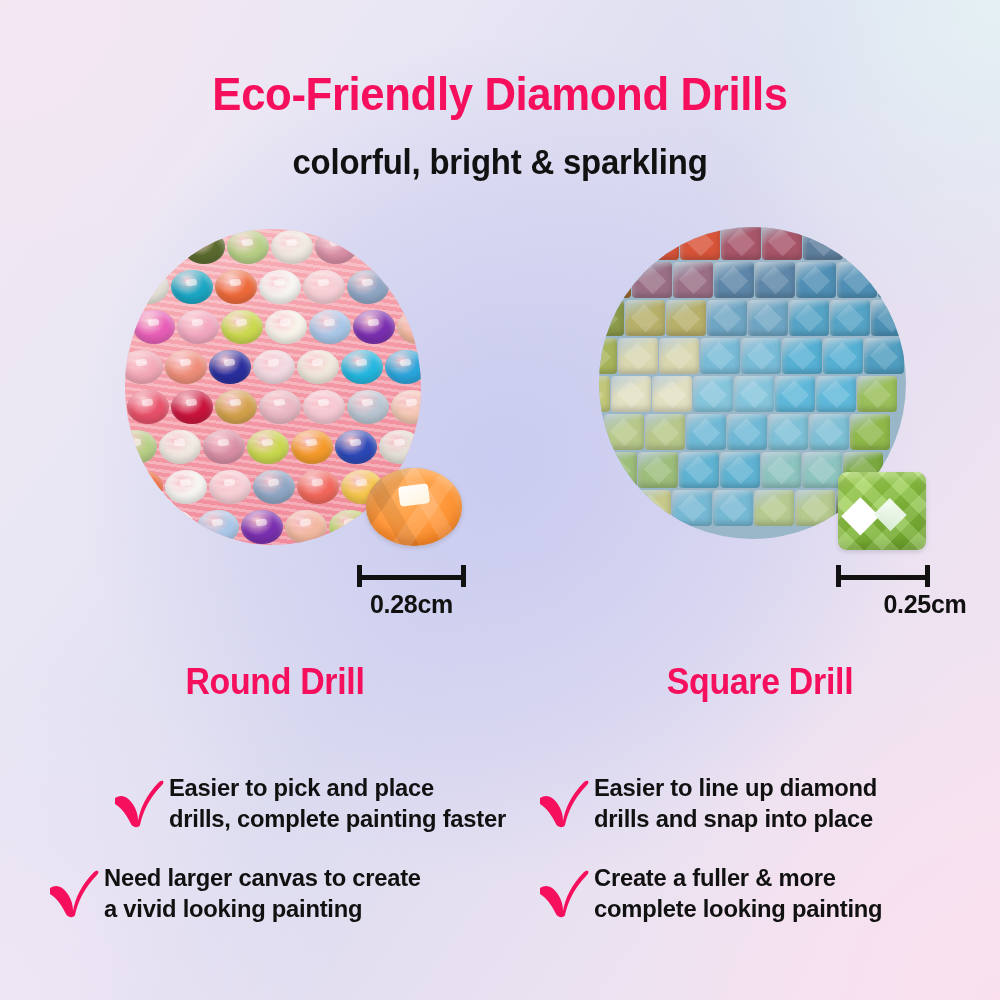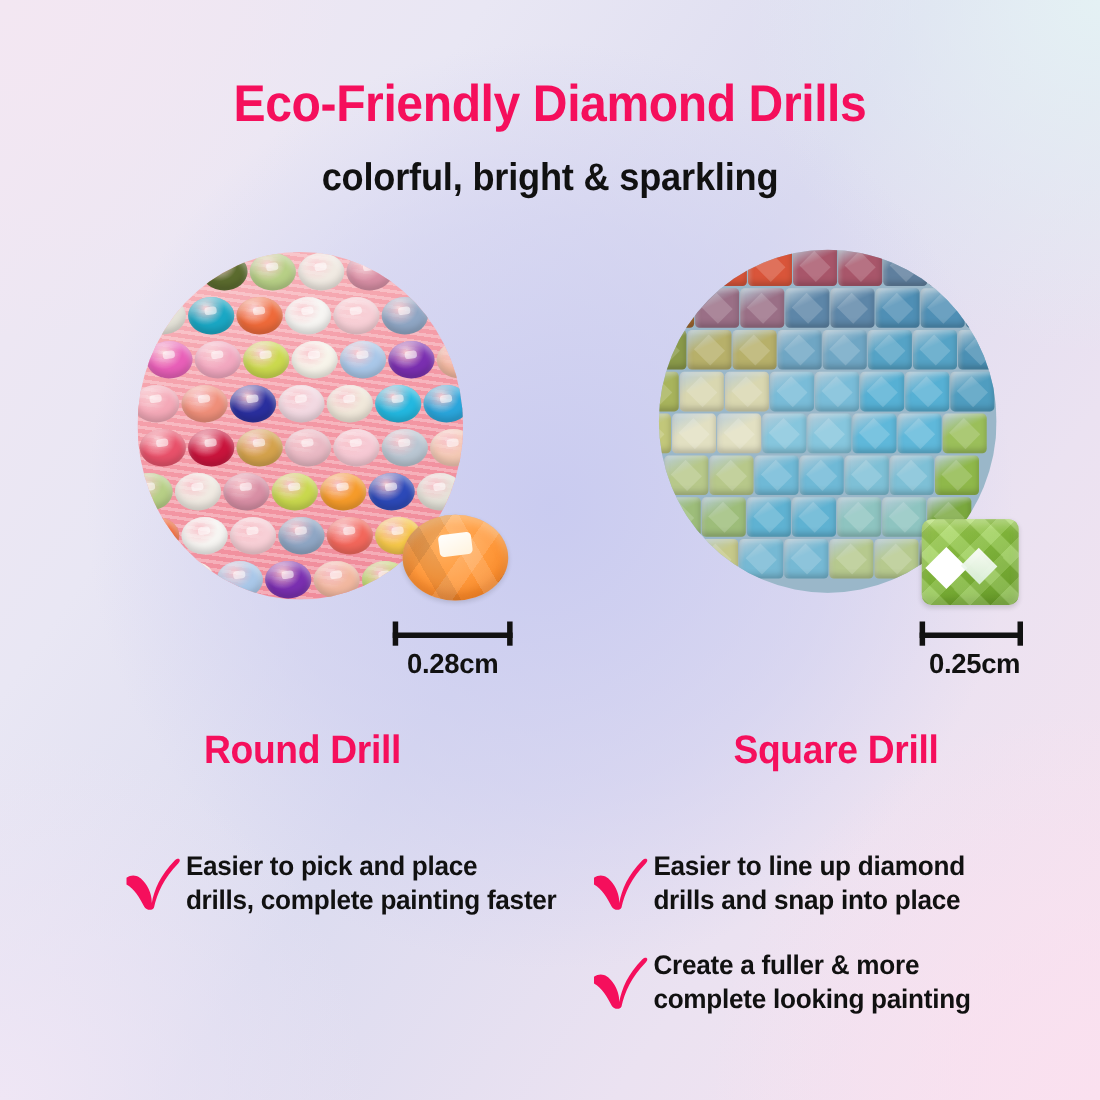--- a/index.html
+++ b/index.html
@@ -136,21 +136,21 @@
   .dim .rule { position:absolute; left:0; right:0; top:10px; height:5px; background:#111; }
   .dim .capL, .dim .capR { position:absolute; top:0; width:5px; height:22px; background:#111; }
   .dim .capL { left:0; }
   .dim .capR { right:0; }
 
   .dim-label {
     position:absolute; font-size:25px; font-weight:bold; color:#111;
     letter-spacing:-.3px; white-space:nowrap;
   }
   #round-dim-label  { left:357px; top:590px; width:109px; text-align:center; }
-  #square-dim-label { left:833px; top:590px; width:106px; text-align:center; }
+  #square-dim-label { left:872px; top:590px; width:106px; text-align:center; }
 
   
   .col-title {
     position:absolute; font-size:36px; font-weight:bold;
     color:#f50f5c; letter-spacing:-.3px; white-space:nowrap;
     transform:scaleX(.94); transform-origin:50% 50%;
     text-align:center;
   }
   #round-title  { left:110px; top:661px; width:330px; }
   #square-title { left:595px; top:661px; width:330px; }
@@ -342,20 +342,29 @@
   <div class="bullet" id="b-l1">
     <span class="check">
       <svg viewBox="0 0 58 52" width="58" height="52" aria-hidden="true">
         <path d="M4 22 C10 18 16 20 21 27 C26 34 27 40 27 45 C29 33 35 19 48 6 C52 3 54 6 51 9 C38 22 32 36 29 49 C28 52 22 52 20 48 C16 40 11 32 4 28 Z" fill="#f50f5c"></path>
       </svg>
     </span>
     <span class="bullet-text">Easier to pick and place
 drills, complete painting faster</span>
   </div>
 
+  <div class="bullet" id="b-l2">
+    <span class="check">
+      <svg viewBox="0 0 58 52" width="58" height="52" aria-hidden="true">
+        <path d="M4 22 C10 18 16 20 21 27 C26 34 27 40 27 45 C29 33 35 19 48 6 C52 3 54 6 51 9 C38 22 32 36 29 49 C28 52 22 52 20 48 C16 40 11 32 4 28 Z" fill="#f50f5c"></path>
+      </svg>
+    </span>
+    <span class="bullet-text">Need larger canvas to create
+a vivid looking painting</span>
+  </div>
 
   <div class="bullet" id="b-r1">
     <span class="check">
       <svg viewBox="0 0 58 52" width="58" height="52" aria-hidden="true">
         <path d="M4 22 C10 18 16 20 21 27 C26 34 27 40 27 45 C29 33 35 19 48 6 C52 3 54 6 51 9 C38 22 32 36 29 49 C28 52 22 52 20 48 C16 40 11 32 4 28 Z" fill="#f50f5c"></path>
       </svg>
     </span>
     <span class="bullet-text">Easier to line up diamond
 drills and snap into place</span>
   </div>

